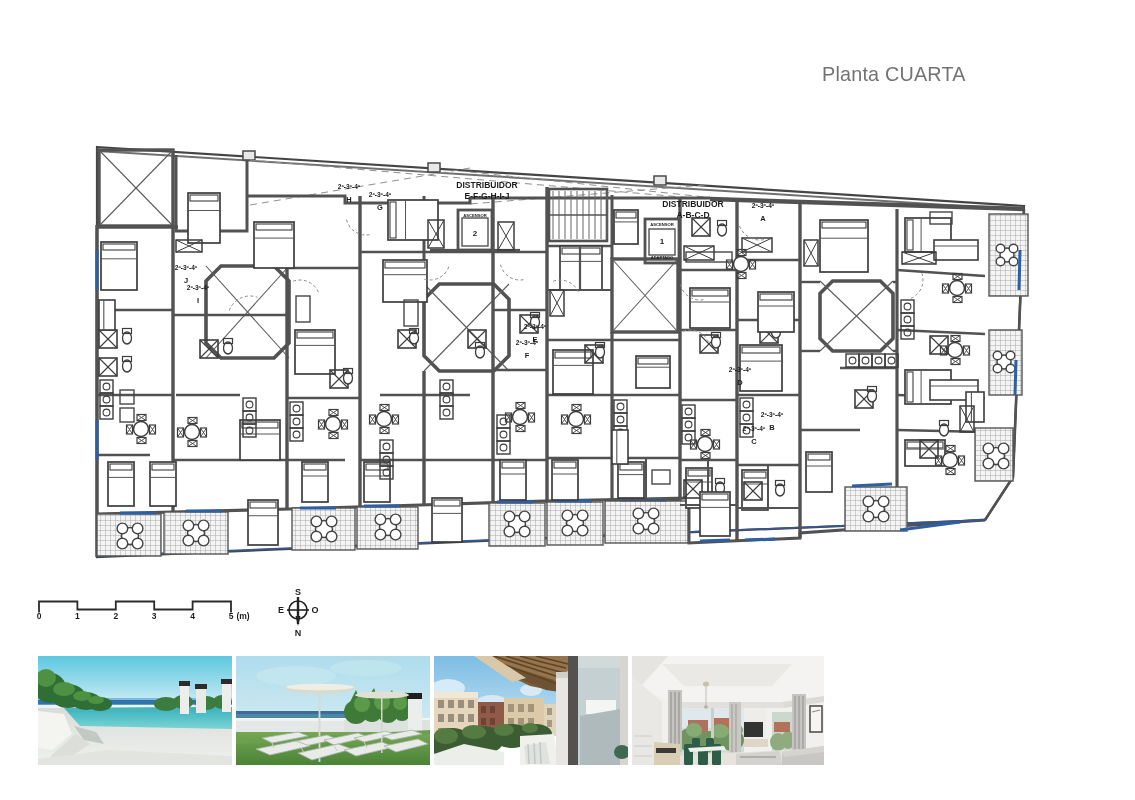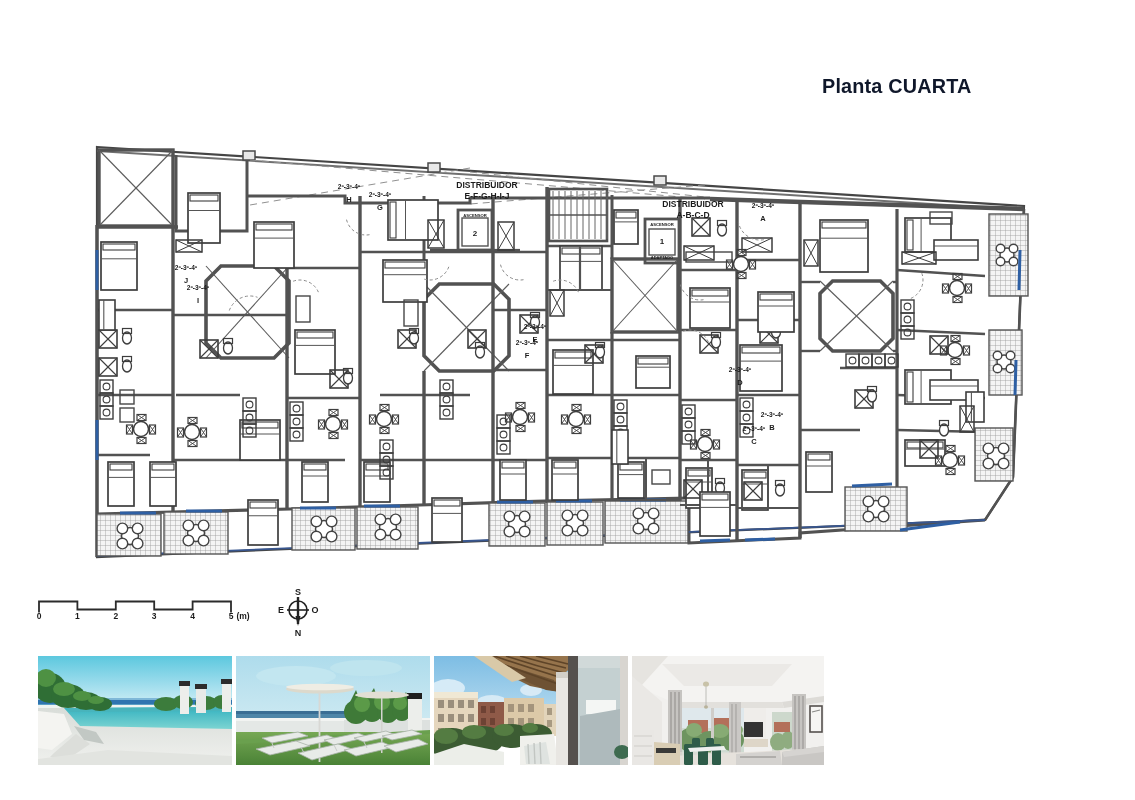--- a/index.html
+++ b/index.html
@@ -1,16 +1,16 @@
 <!DOCTYPE html>
 <html><head><meta charset="utf-8">
 <style>
 html,body{margin:0;padding:0;background:#ffffff;width:1135px;height:800px;overflow:hidden;}
 body{font-family:"Liberation Sans",sans-serif;position:relative;}
-.title{position:absolute;left:822px;top:63px;font-size:19.8px;font-weight:bold;color:#0f172a;letter-spacing:0.2px;margin-top:12px;}
+.title{position:absolute;left:822px;top:63px;font-size:19.8px;font-weight:normal;color:#737373;letter-spacing:0.2px;}
 .ph{position:absolute;top:656px;height:109px;overflow:hidden;}
 </style></head>
 <body>
 
 <div class="title">Planta CUARTA</div>
 
 <svg width="1135" height="640" viewBox="0 0 1135 640" style="position:absolute;left:0;top:0;">
 <defs>
 <pattern id="hatch" width="5" height="5" patternUnits="userSpaceOnUse">
 <rect width="5" height="5" fill="#f4f4f4"></rect>

